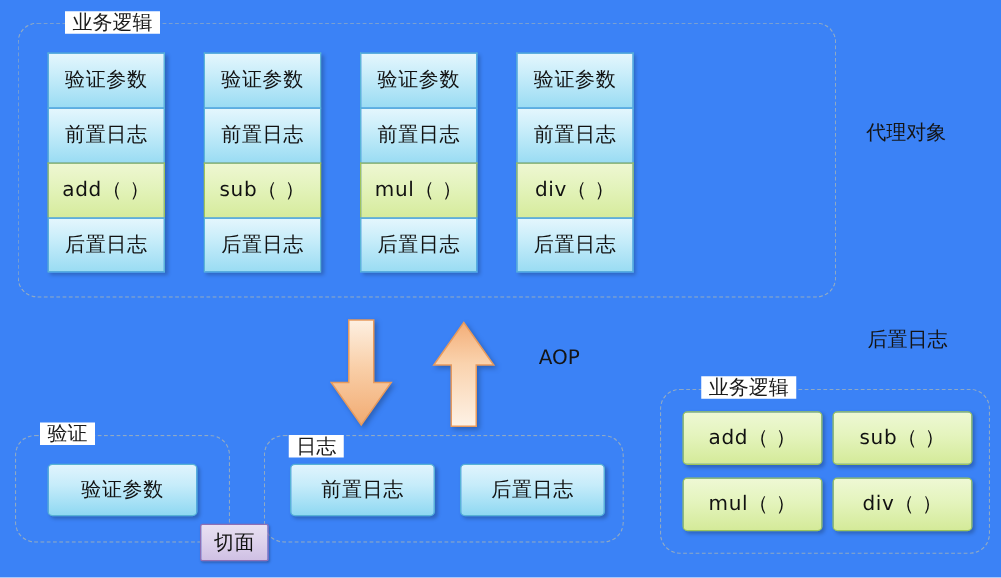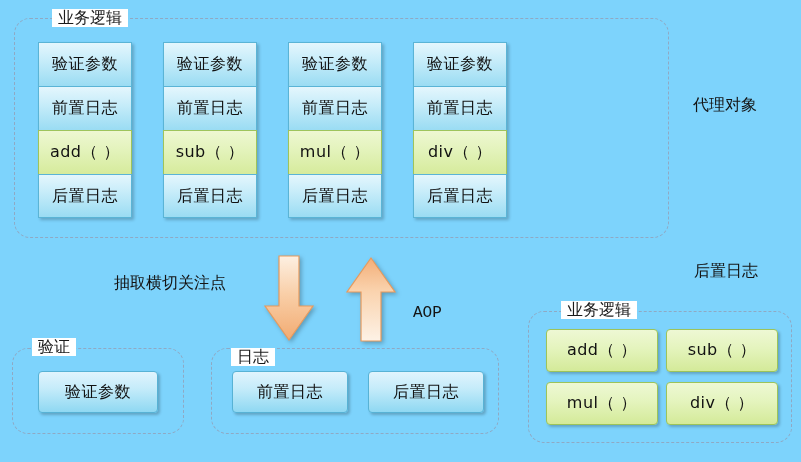--- a/index.html
+++ b/index.html
@@ -7,21 +7,21 @@
     padding: 0;
     background: #ffffff;
   }
   body {
     font-family: "DejaVu Sans", "Liberation Sans", sans-serif;
   }
   #canvas {
     position: relative;
     width: 801px;
     height: 462px;
-    background: #7dd3fc;
+    background: #3b82f6;
     overflow: hidden;
   }
 
   
   .group-box {
     position: absolute;
     border: 1.3px dashed #8fa9c4;
     border-radius: 16px;
     box-sizing: border-box;
   }
@@ -93,21 +93,20 @@
     box-shadow: 1px 1px 2px rgba(0,0,0,0.25);
   }
 
   
   .free-label {
     position: absolute;
     font-size: 16px;
     color: #141414;
     white-space: nowrap;
     line-height: 20px;
-    font-family: Liberation Mono, monospace;
   }
 
   
   .arrow {
     position: absolute;
     filter: drop-shadow(2px 2px 2px rgba(0,0,0,0.25));
   }
 </style>
 </head>
 <body>
@@ -140,23 +139,22 @@
     <div class="cell blue" style="height:44px;">后置日志</div>
   </div>
 
   <div class="stack" style="left:413px; top:42px; width:94px;">
     <div class="cell blue" style="height:44px;">验证参数</div>
     <div class="cell blue" style="height:44px;">前置日志</div>
     <div class="cell green" style="height:44px;">div（ ）</div>
     <div class="cell blue" style="height:44px;">后置日志</div>
   </div>
 
-  <div class="free-label" style="left:114px; top:274px;">抽取横切关注点</div>
-
-  <div class="free-label" style="left:413px; top:276px;margin-top:27px;">AOP</div>
+
+  <div class="free-label" style="left:431px; top:276px;">AOP</div>
 
   <svg class="arrow" style="left:263px; top:254px;" width="52" height="90" viewBox="0 0 52 90">
     <defs>
       <linearGradient id="dgrad" x1="0" y1="0" x2="0" y2="1">
         <stop offset="0%" stop-color="#fdf0e2"></stop>
         <stop offset="45%" stop-color="#f9cfa8"></stop>
         <stop offset="100%" stop-color="#f2ab72"></stop>
       </linearGradient>
     </defs>
     <polygon points="16,2 36,2 36,52 50,52 26,86 2,52 16,52" fill="url(#dgrad)" stroke="#e79a5d" stroke-width="1.2"></polygon>
@@ -178,20 +176,21 @@
 
   <div class="chip blue" style="left:38px; top:371px; width:120px; height:42px;">验证参数</div>
 
   <div class="group-box" style="left:211px; top:348px; width:288px; height:86px;"></div>
   <div class="group-label" style="left:231px; top:348px;">日志</div>
 
   <div class="chip blue" style="left:232px; top:371px; width:116px; height:42px;">前置日志</div>
 
   <div class="chip blue" style="left:368px; top:371px; width:116px; height:42px;">后置日志</div>
 
+  <div class="chip purple" style="left:160px; top:419px; width:55px; height:30px;">切面</div>
 
   <div class="free-label" style="left:694px; top:262px;">后置日志</div>
 
   <div class="group-box" style="left:528px; top:311px; width:264px; height:132px;"></div>
   <div class="group-label" style="left:561px; top:301px;">业务逻辑</div>
 
   <div class="chip green" style="left:546px; top:329px; width:112px; height:43px;">add（ ）</div>
 
   <div class="chip green" style="left:666px; top:329px; width:112px; height:43px;">sub（ ）</div>
 

